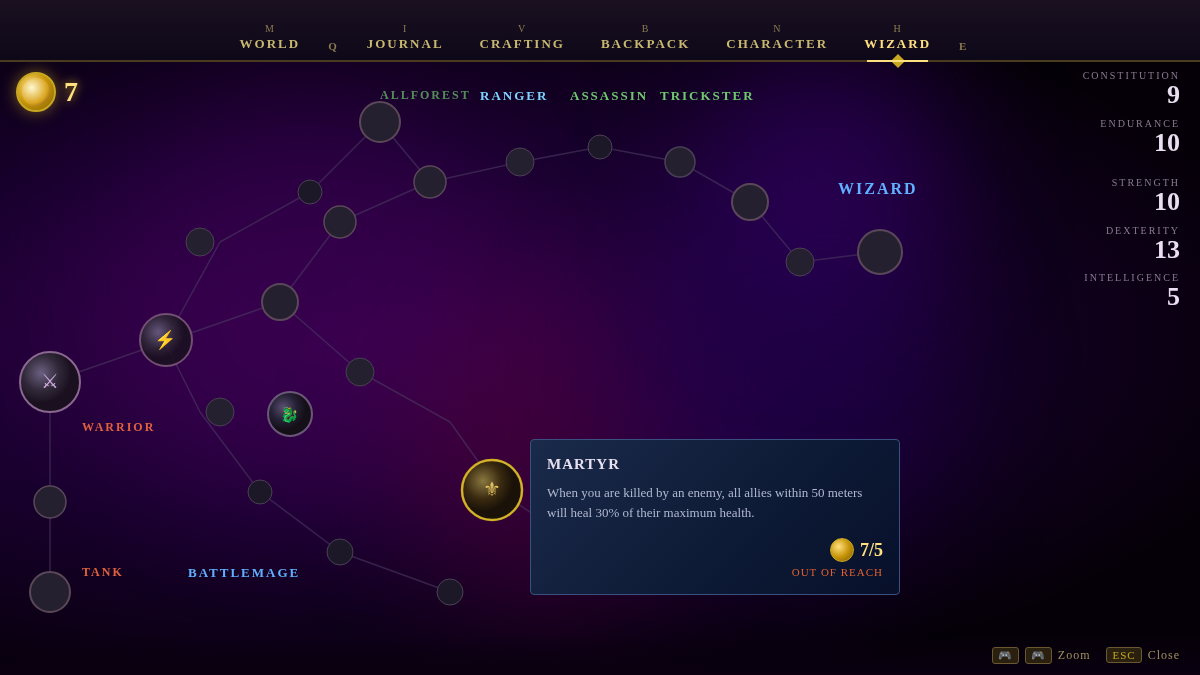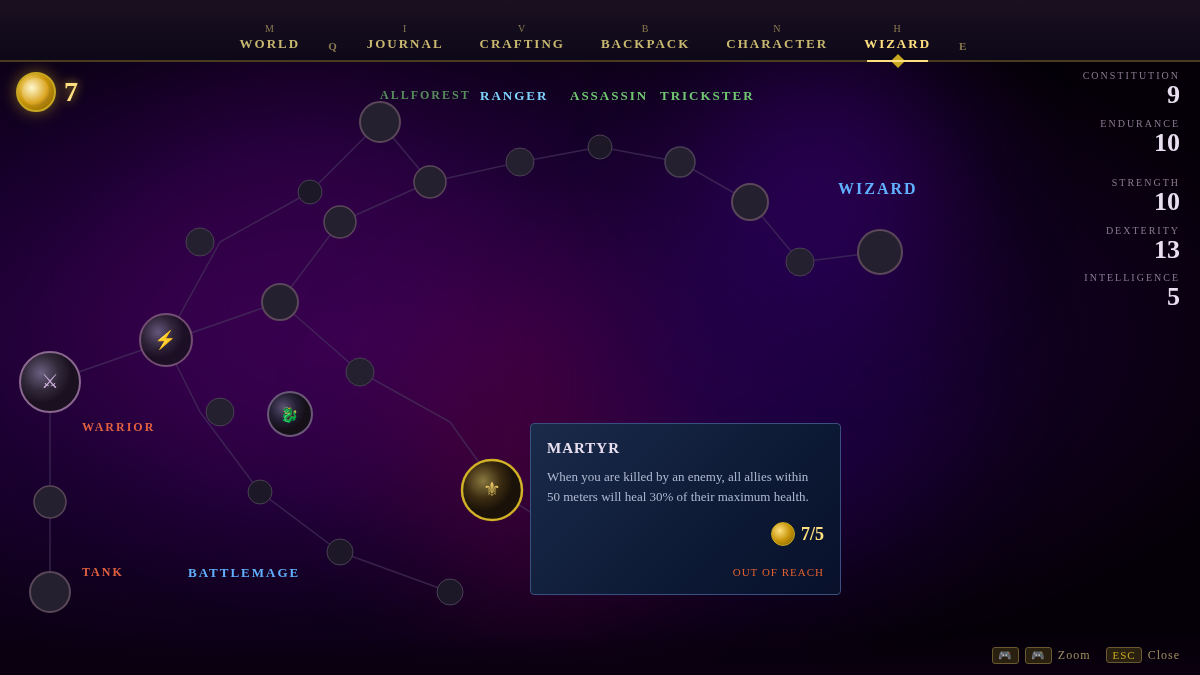--- a/index.html
+++ b/index.html
@@ -165,21 +165,21 @@
       font-weight: bold;
       text-transform: uppercase;
       z-index: 30;
     }
 
     
     #tooltip {
       position: absolute;
       bottom: 80px;
       left: 530px;
-      width: 311px;
+      width: 370px;
       background: linear-gradient(135deg, #1a2a4a 0%, #0d1a35 60%, #08102a 100%);
       border: 1px solid #3a5080;
       border-radius: 4px;
       padding: 16px;
       z-index: 200;
     }
 
     .tooltip-title {
       font-size: 15px;
       color: #e8e0f0;
@@ -214,21 +214,21 @@
       font-size: 18px;
       color: #ffe080;
       font-weight: bold;
     }
 
     .tooltip-out-of-reach {
       font-size: 11px;
       color: #e06030;
       letter-spacing: 1px;
       text-align: right;
-      margin-top: 20px;
+      margin-top: 4px;
     }
 
     
     #bottom-bar {
       position: absolute;
       bottom: 0; left: 0; right: 0;
       height: 40px;
       background: linear-gradient(to top, #0a0010 0%, transparent 100%);
       display: flex;
       align-items: center;

